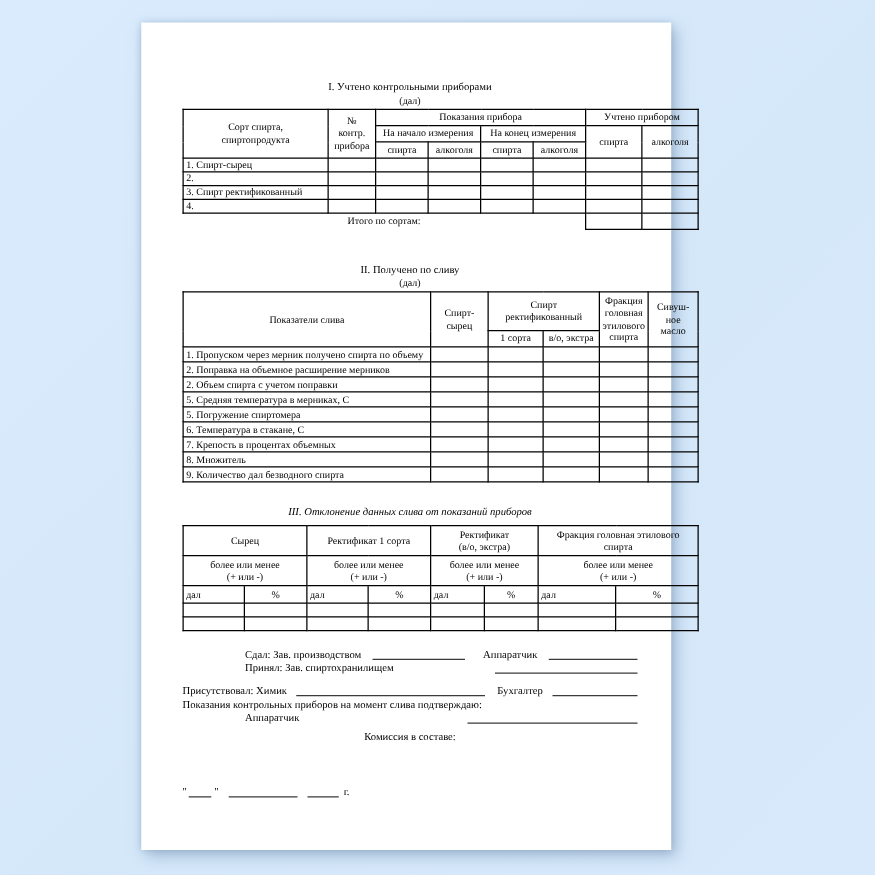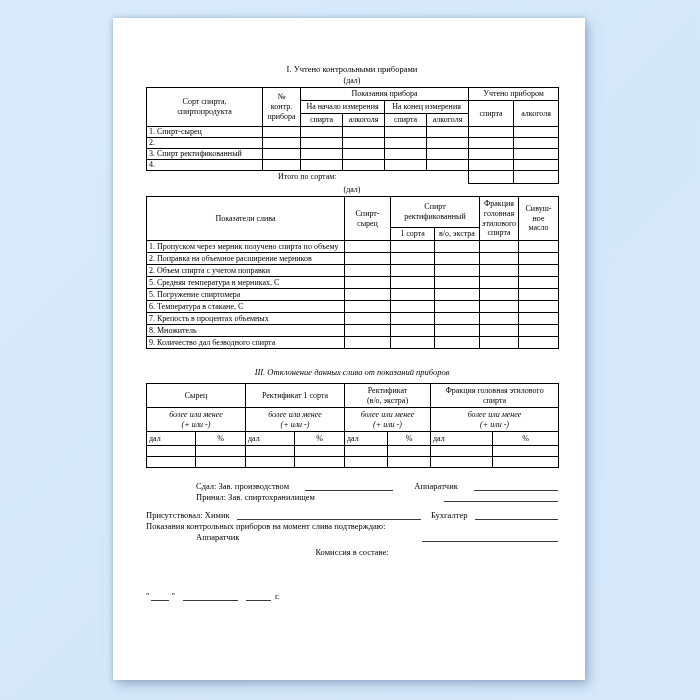--- a/index.html
+++ b/index.html
@@ -3,21 +3,21 @@
 <meta charset="utf-8">
 <style>
   html,body{margin:0;padding:0;}
   body{
     width:700px;height:700px;overflow:hidden;
     background:linear-gradient(135deg,#d9ebfc 0%,#d5e8fa 55%,#d7e9fb 100%);
     font-family:"Liberation Serif","DejaVu Serif",serif;
     color:#000;position:relative;
   }
   .paper{
-    position:absolute;left:113px;top:18px;width:472px;height:662px;
+    position:absolute;left:113px;top:18px;width:424px;height:662px;
     background:#ffffff;box-sizing:border-box;
     padding:0 27px 0 33px;
     box-shadow:0 0 5px rgba(110,140,175,.45),4px 5px 11px rgba(105,135,170,.5);
   }
   .sec-title{text-align:center;font-size:8.5px;line-height:11px;}
   .t1-title{padding-top:46px;}
   .t2-title{margin-top:26px;}
   .t3-title{margin-top:18px;margin-bottom:5px;font-style:italic;}
   .unit{text-align:center;font-size:8px;line-height:10px;margin:1px 0 1px;}
   table.tbl{border-collapse:collapse;table-layout:fixed;width:412px;font-size:8px;}
@@ -29,21 +29,21 @@
   .tbl td.lbl{text-align:left;}
   .pre{white-space:pre-line;}
   .t1 thead tr{height:13px;}
   .t1 tbody tr{height:11px;}
   .t1 tr.totals{height:13px;}
   .nb{border:none !important;text-align:right;padding-right:5px;}
   .t2 thead tr.r1{height:31px;}
   .t2 thead tr.r2{height:13px;}
   .t2 tbody tr{height:12px;}
   .t3 thead tr.r1{height:24px;}
-  .t3 thead tr.r2{height:24px;font-style:italic;}
+  .t3 thead tr.r2{height:24px;}
   .t3 thead tr.r3{height:14px;}
   .t3 tbody tr{height:11px;}
   .sig{font-size:8.5px;margin-top:12px;}
   .sig-row{display:flex;align-items:flex-end;height:11px;white-space:nowrap;}
   .blank{display:inline-block;border-bottom:1px solid #3a3a3a;height:9px;}
   .ind{margin-left:50px;justify-content:space-between;}
   .mt6{margin-top:7px;}
   .mt4{margin-top:5px;}
   .center-line{text-align:center;}
   .date-row{margin-top:33px;}
@@ -131,20 +131,21 @@
           <td></td>
       </tr>
       <tr class="totals">
         <td colspan="6" class="nb">Итого по сортам:</td>
         <td></td>
         <td></td>
       </tr>
     </tbody>
   </table>
 
+  <div class="sec-title t2-title">II. Получено по сливу</div>
   <div class="unit">(дал)</div>
   <table class="tbl t2">
     <colgroup>
       <col style="width:198px">
         <col style="width:46px">
         <col style="width:44px">
       <col style="width:45px">
         <col style="width:39px">
         <col style="width:40px">
     </colgroup>

